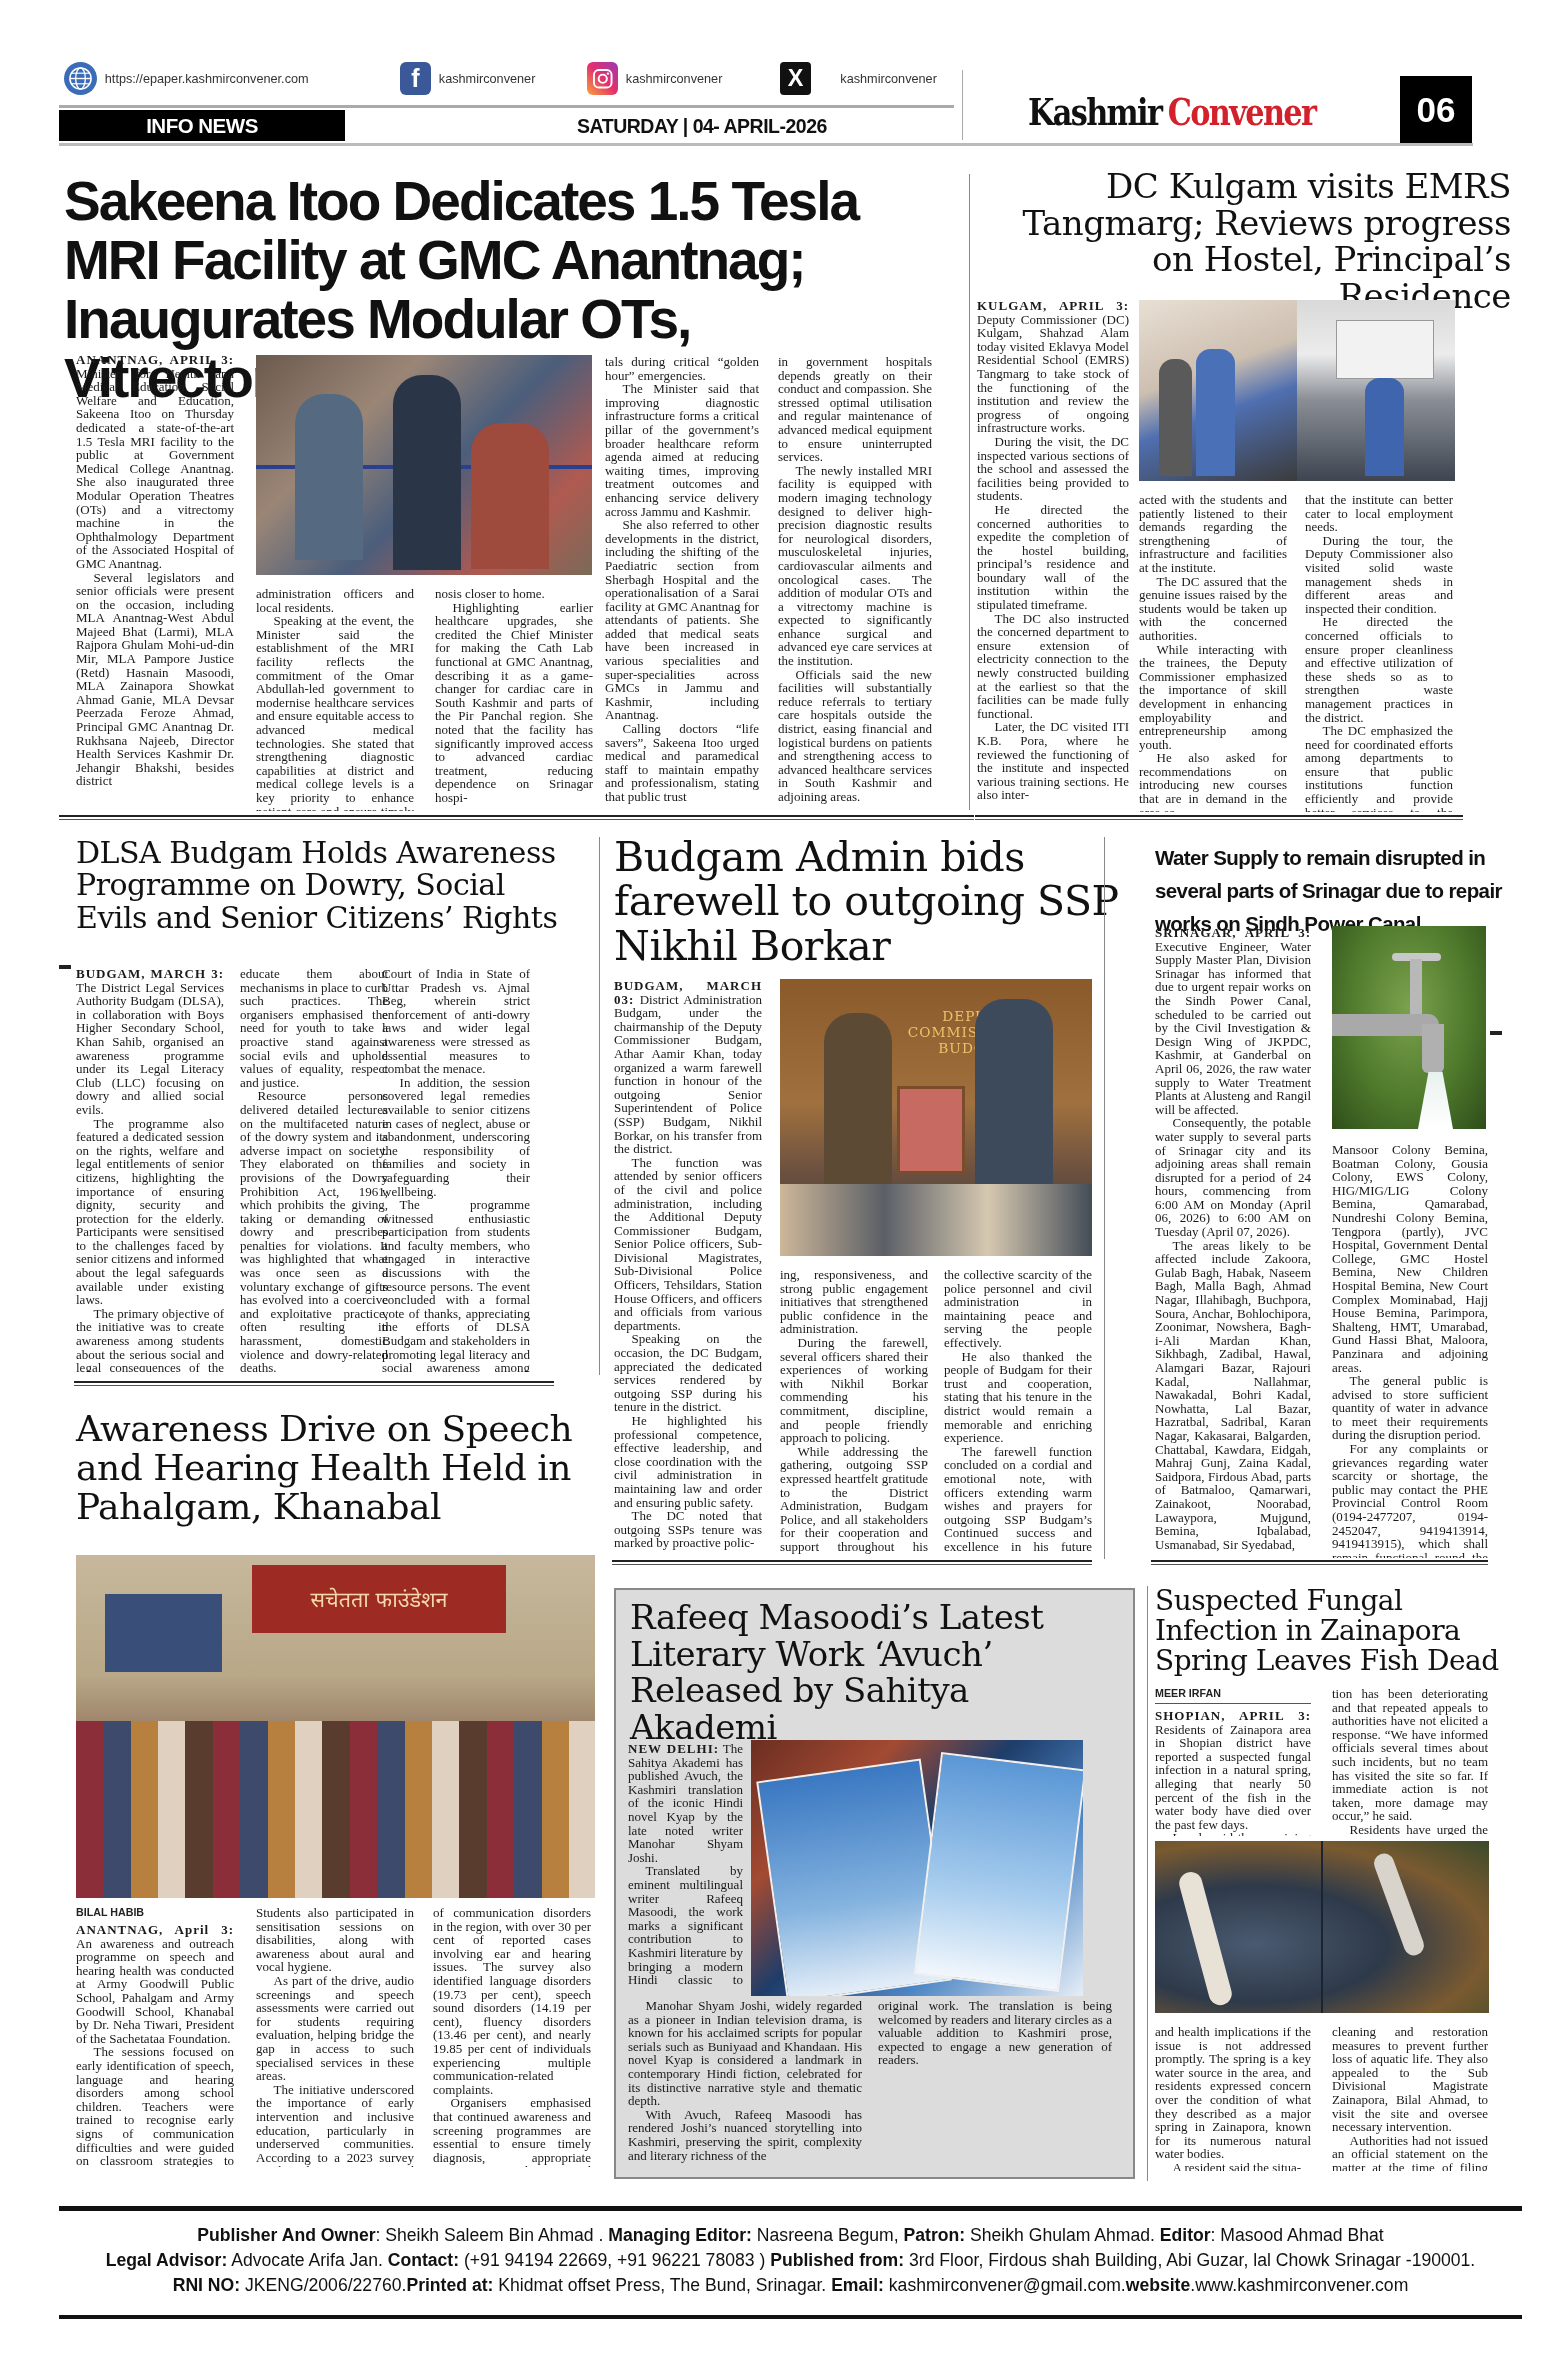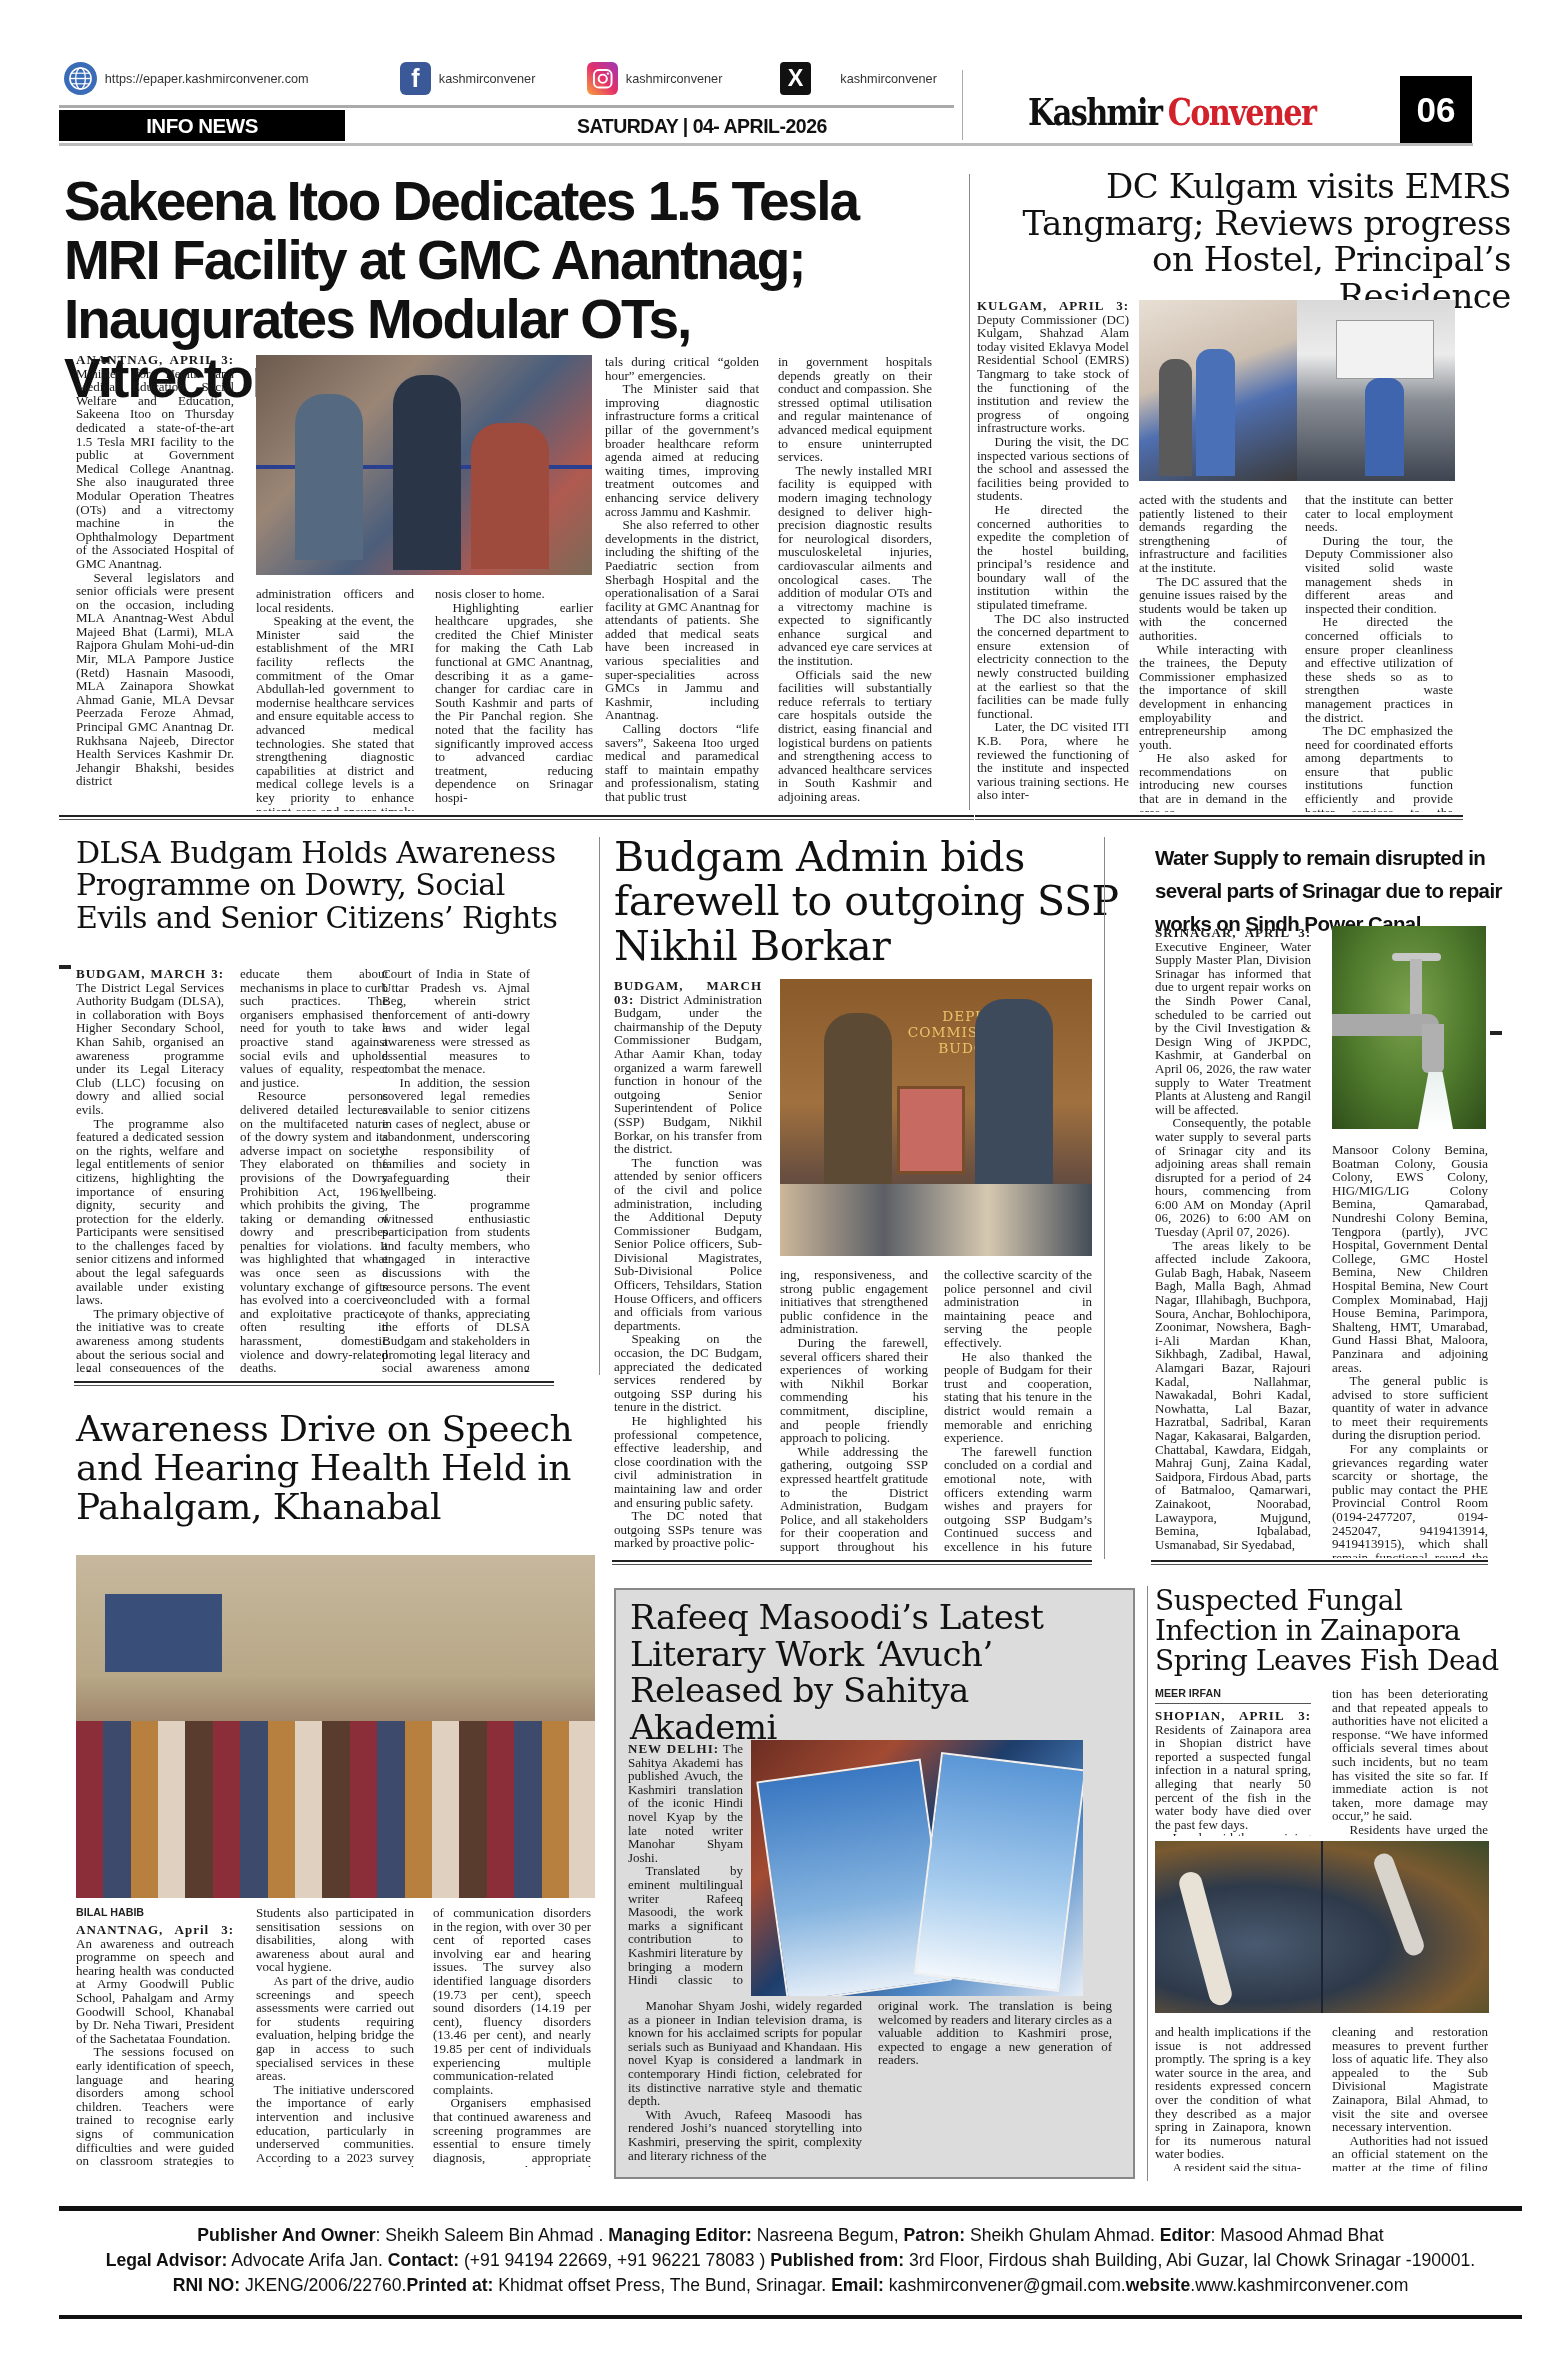--- a/index.html
+++ b/index.html
@@ -192,20 +192,21 @@
   <p class="first">Mansoor Colony Bemina, Boatman Colony, Gousia Colony, EWS Colony, HIG/MIG/LIG Colony Bemina, Qamarabad, Nundreshi Colony Bemina, Tengpora (partly), JVC Hospital, Government Dental College, GMC Hostel Bemina, New Children Hospital Bemina, New Court Complex Mominabad, Hajj House Bemina, Parimpora, Shalteng, HMT, Umarabad, Gund Hassi Bhat, Maloora, Panzinara and adjoining areas.</p>
     <p>The general public is advised to store sufficient quantity of water in advance to meet their requirements during the disruption period.</p>
     <p>For any complaints or grievances regarding water scarcity or shortage, the public may contact the PHE Provincial Control Room (0194-2477207, 0194-2452047, 9419413914, 9419413915), which shall remain functional round the clock.</p>
 </div>
 <div class="abs" style="left:1490px;top:1031px;width:11.7px;height:3.9px;background:#222"></div>
 <div class="abs" style="left:59px;top:965px;width:11.7px;height:3.9px;background:#222"></div>
 <div class="rule2" style="left:1151px;top:1560px;width:337px"></div>
 
 <div class="abs hl-serif" style="left:76px;top:1410px;width:507px;font-size:36px">Awareness Drive on Speech and Hearing Health Held in Pahalgam, Khanabal</div>
 <div class="photo" style="left:76px;top:1555px;width:519px;height:343px;background:linear-gradient(180deg,#c7b89d 0%,#b8a888 35%,#8a6a55 60%,#5e4b40 100%)">
+  <div style="position:absolute;left:176px;top:9.8px;width:254px;height:68px;background:#9e2a24;color:#f4d9a8;font-family:'DejaVu Sans',sans-serif;font-size:21.5px;display:flex;align-items:center;justify-content:center">सचेतता फाउंडेशन</div>
   <div style="position:absolute;left:29px;top:39px;width:117px;height:78px;background:#3a4e7a"></div>
   <div style="position:absolute;left:0;top:166px;width:100%;height:177px;background:repeating-linear-gradient(90deg,#8c2d3a 0 27px,#3d4a6b 27px 55px,#b8803f 55px 82px,#e0d0c0 82px 109px,#5a3c2e 109px 137px)"></div>
 </div>
 <div class="byline" style="left:76px;top:1906px">BILAL HABIB</div>
 <div class="col" style="left:76px;top:1923px;width:158px;height:244px">
   <p class="first"><span class="dl">ANANTNAG, April 3:</span> <span>An awareness and outreach programme on speech and hearing health was conducted at Army Goodwill Public School, Pahalgam and Army Goodwill School, Khanabal by Dr. Neha Tiwari, President of the Sachetataa Foundation.</span></p>
   <p>The sessions focused on early identification of speech, language and hearing disorders among school children. Teachers were trained to recognise early signs of communication difficulties and were guided on classroom strategies to support affected students.</p>
 </div>
 <div class="col" style="left:256px;top:1906px;width:158px;height:261px">
   <p class="first">Students also participated in sensitisation sessions on disabilities, along with awareness about aural and vocal hygiene.</p>

